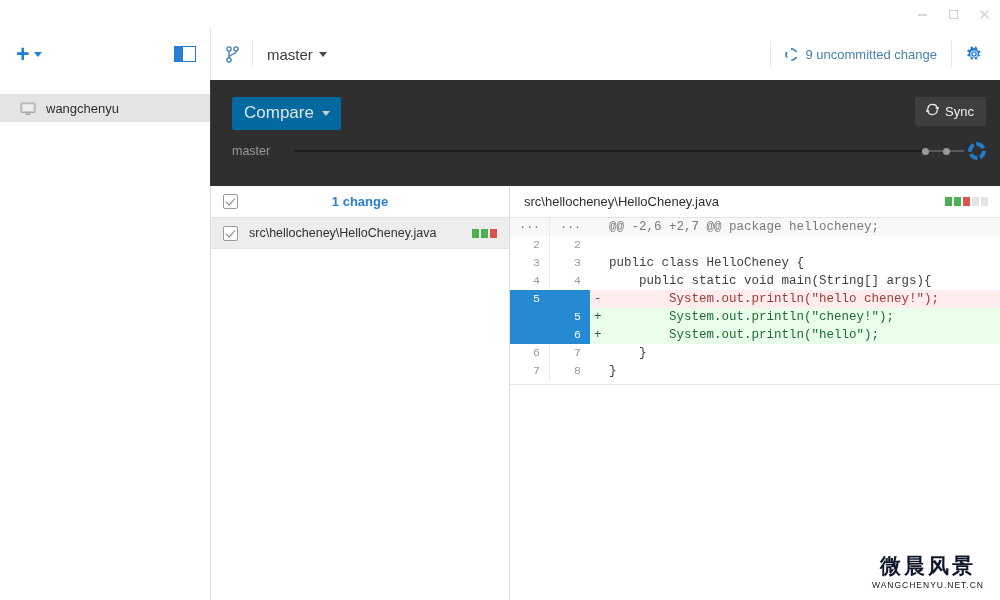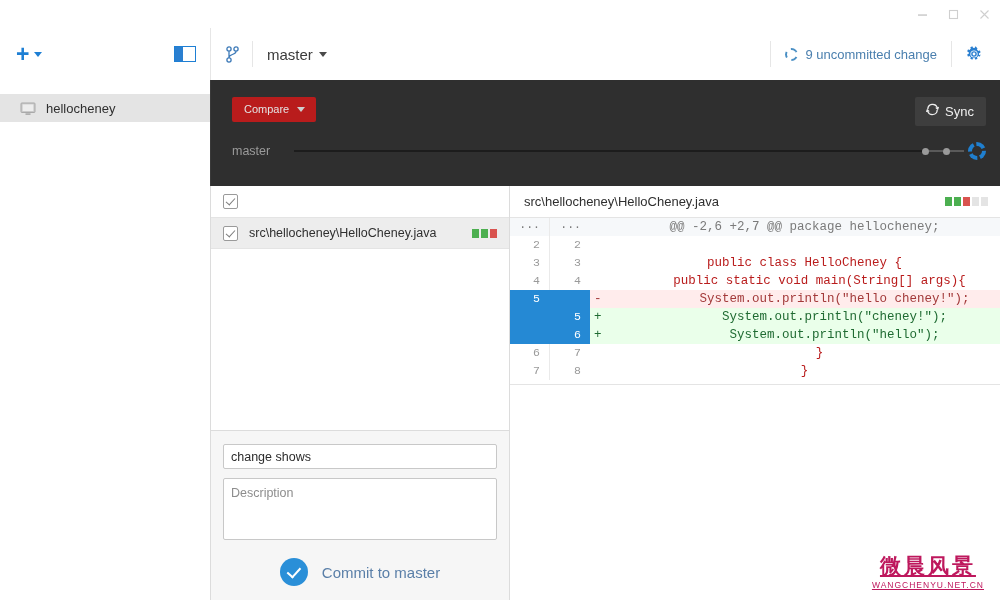--- a/index.html
+++ b/index.html
@@ -82,21 +82,21 @@
 
   
   .main { flex: 1; display: flex; flex-direction: column; min-width: 0; }
 
   .darkbar {
     height: 106px; flex: 0 0 106px; background: #2f2f2f;
     border-left: 1px solid #3a3a3a; position: relative;
   }
   .compare-btn {
     position: absolute; left: 21px; top: 17px;
-    background: #b91c1c; color: #e3e3e3; font-size: 11px;
+    background: #0369a1; color: #e3e3e3; font-size: 17px;
     padding: 6px 11px 7px 12px; border-radius: 2px;
     display: flex; align-items: center; gap: 8px;
   }
   .sync-btn {
     position: absolute; right: 14px; top: 17px;
     background: #3e3e3e; color: #efefef; font-size: 13px;
     padding: 6px 12px 7px 11px; border-radius: 2px;
     display: flex; align-items: center; gap: 6px;
   }
   .timeline {
@@ -181,35 +181,35 @@
   .diff-path { font-size: 13px; color: #2f2f2f; flex: 1; }
   .code { flex: 1; font-family: "Liberation Mono", monospace;
           font-size: 12.5px; overflow: hidden; }
   .cl { display: flex; height: 18px; line-height: 18px; white-space: pre; }
   .gut {
     width: 40px; flex: 0 0 40px; text-align: right; padding-right: 9px;
     color: #9a9a9a; font-size: 11.5px;
   }
   .gut.b { border-right: 1px solid #eaeaea; }
   .sign { width: 14px; flex: 0 0 14px; padding-left: 4px; }
-  .txt { flex: 1; padding-left: 5px; text-align: center; }
+  .txt { flex: 1; padding-left: 5px; }
   .cl.hunk { background: #f6f8fa; }
   .cl.hunk .txt, .cl.hunk .gut { color: #7a7a7a; }
-  .cl.ctx .txt { color: #b91c1c; }
+  .cl.ctx .txt { color: #404040; }
   .cl.del { background: #ffecec; }
   .cl.del .txt, .cl.del .sign { color: #a33a3a; }
   .cl.add { background: #eaffea; }
   .cl.add .txt, .cl.add .sign { color: #1f6b32; }
   .cl .gut.sel { background: #2589d4; color: #fff; border-right-color: #2589d4; }
   .diff-fill { flex: 1; border-top: 1px solid #e4e4e4; margin-top: 4px; }
 
   
   .watermark {
     position: absolute; right: 16px; bottom: 10px; text-align: center;
-    color: #be185d; pointer-events: none; user-select: none; text-decoration: underline;
+    color: #0f172a; pointer-events: none; user-select: none;
   }
   .wm-cn { font-size: 21px; font-weight: bold; letter-spacing: 3px;
            font-family: "DejaVu Sans", sans-serif; line-height: 1; }
   .wm-en { font-size: 8.5px; letter-spacing: 1px; margin-top: 3px;
            font-family: "Liberation Sans", sans-serif; }
 </style>
 </head>
 <body>
 
 <div class="app">
@@ -276,21 +276,21 @@
 
     <div class="sidebar">
       <div class="repo-item">
         <span class="monitor-icon">
           <svg width="16" height="14" viewBox="0 0 16 14">
             <rect x="1" y="1" width="14" height="9.5" rx="0.8" fill="#c9c9c9" stroke="#a9a9a9" stroke-width="1"></rect>
             <rect x="2.6" y="2.4" width="10.8" height="6.6" fill="#ededed"></rect>
             <rect x="5.5" y="11.3" width="5" height="1.6" fill="#a9a9a9"></rect>
           </svg>
         </span>
-        <span>hellocheney</span>
+        <span>wangchenyu</span>
       </div>
     </div>
 
     <div class="main">
 
       <div class="darkbar">
         <div class="compare-btn">
           <span>Compare</span>
           <span class="caret caret-dark"></span>
         </div>
@@ -313,40 +313,33 @@
           <span class="tl-seg"></span>
           <span class="tl-end"></span>
         </div>
       </div>
 
       <div class="panes">
 
         <div class="changes">
           <div class="changes-head">
             <span class="chk"></span>
+            <span class="changes-head-title">1 change</span>
           </div>
           <div class="file-row">
             <span class="chk"></span>
             <span class="file-name">src\hellocheney\HelloCheney.java</span>
             <span class="diffstat">
               <i style="background:#4caf50"></i>
                 <i style="background:#4caf50"></i>
                 <i style="background:#d9534f"></i>
             </span>
           </div>
           <div class="changes-fill"></div>
 
-          <div class="commit-form">
-            <input class="summary-input" type="text" placeholder="Summary" value="change shows" style="">
-            <textarea class="desc-input" placeholder="Description" style=""></textarea>
-            <div class="commit-btn">
-              <span class="commit-circle"></span>
-              <span>Commit to master</span>
-            </div>
-          </div>
         </div>
 
         <div class="diff">
           <div class="diff-head">
             <span class="diff-path">src\hellocheney\HelloCheney.java</span>
             <span class="diffstat">
               <i style="background:#4caf50"></i>
                 <i style="background:#4caf50"></i>
                 <i style="background:#d9534f"></i>
                 <i style="background:#e4e4e4"></i>

